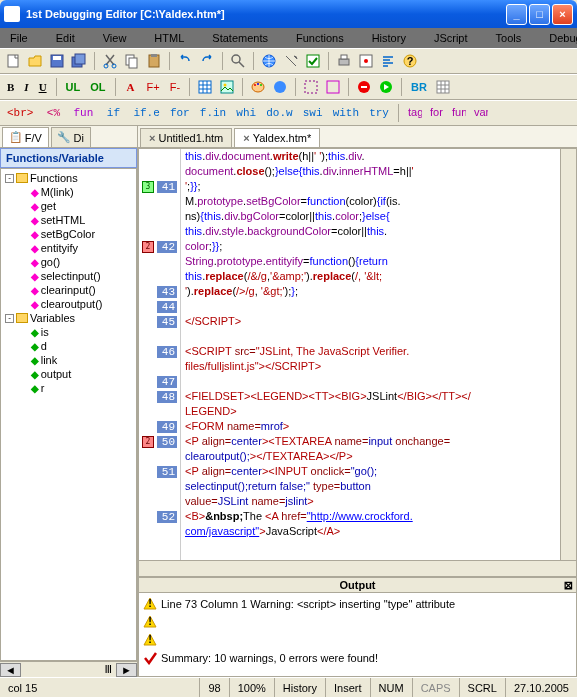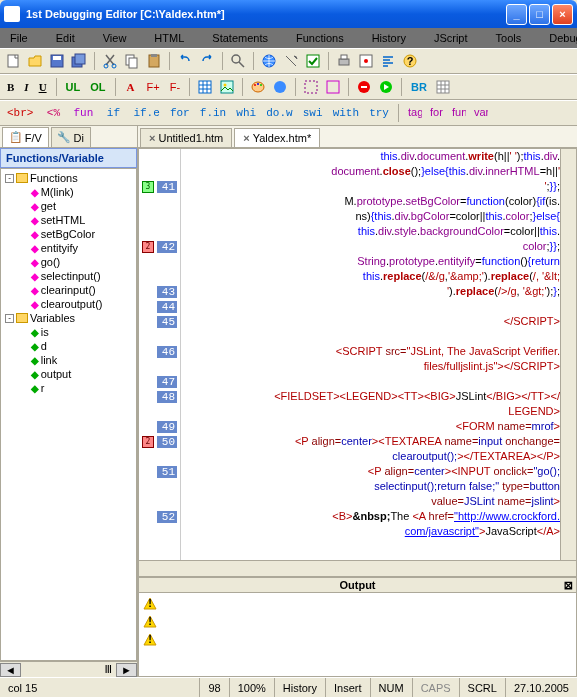--- a/index.html
+++ b/index.html
@@ -47,21 +47,21 @@
 .editor-area { flex: 1; display: flex; background: #fff; overflow: hidden; border: 1px solid #aca899; }
 .gutter { width: 42px; background: #fff; border-right: 1px solid #ccc; }
 .gutter-line { height: 15px; display: flex; align-items: center; }
 .line-num { width: 20px; text-align: right; padding-right: 2px; font-family: 'Courier New', monospace; font-size: 11px; background: #6688cc; color: #fff; }
 .line-num.empty { background: #fff; }
 .marker { width: 18px; display: flex; justify-content: center; align-items: center;}
 .marker-box { width: 12px; height: 12px; border: 1px solid; font-size: 8px; text-align: center; line-height: 10px; font-family: monospace; }
 .marker-green { background: #8f8; border-color: #080; color: #060;}
 .marker-red { background: #f88; border-color: #800; color: #600;}
 
-.code { flex: 1; font-family: 'Courier New', monospace; font-size: 12px; line-height: 15px; padding-left: 4px; white-space: pre; overflow: hidden; text-align: right; }
+.code { flex: 1; font-family: 'Courier New', monospace; font-size: 12px; line-height: 15px; padding-left: 4px; white-space: pre; overflow: hidden; }
 .code-line { height: 15px; }
 .kw { color: #0000ff; }
 .str { color: #b00000; }
 .fn { color: #b00000; font-weight: bold; }
 .prop { color: #8b008b; }
 .tag { color: #b00000; }
 .attr { color: #8b0000; }
 .val { color: #0000b0; }
 .url { color: #0000ff; text-decoration: underline; }
 .editor-scroll-v { width: 16px; background: #ece9d8; border-left: 1px solid #aca899; }
@@ -552,33 +552,40 @@
       <div class="output-header">
         <span>Output</span>
         <span class="output-close">⊠</span>
       </div>
       <div class="output-body" id="output-body">
           <div class="output-line">
             <svg class="warn-icon">
               <path d="M7 1l6 11H1z" fill="#ffd700" stroke="#cc9900"></path>
               <text x="7" y="10" text-anchor="middle" font-size="9" font-weight="bold">!</text>
             </svg>
+            <span>Line 73 Column 1  Warning: &lt;script&gt; inserting "type" attribute</span>
           </div>
           <div class="output-line">
             <svg class="warn-icon">
               <path d="M7 1l6 11H1z" fill="#ffd700" stroke="#cc9900"></path>
               <text x="7" y="10" text-anchor="middle" font-size="9" font-weight="bold">!</text>
             </svg>
           </div>
           <div class="output-line">
             <svg class="warn-icon">
               <path d="M7 1l6 11H1z" fill="#ffd700" stroke="#cc9900"></path>
               <text x="7" y="10" text-anchor="middle" font-size="9" font-weight="bold">!</text>
             </svg>
           </div>
+          <div class="output-line">
+            <svg class="warn-icon">
+              <path d="M2 7l4 5L13 2" stroke="#c00" stroke-width="2.5" fill="none"></path>
+            </svg>
+            <span>Summary: 10 warnings, 0 errors were found!</span>
+          </div>
         </div>
     </div>
   </div>
 </div>
 
 <div class="statusbar">
   <div class="status-cell">col 15</div>
   <div class="status-cell">98</div>
   <div class="status-cell">100%</div>
   <div class="status-cell">History</div>

